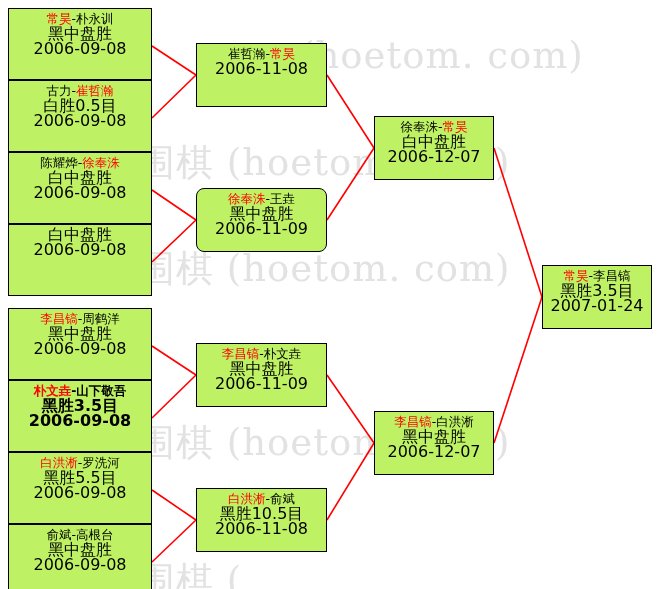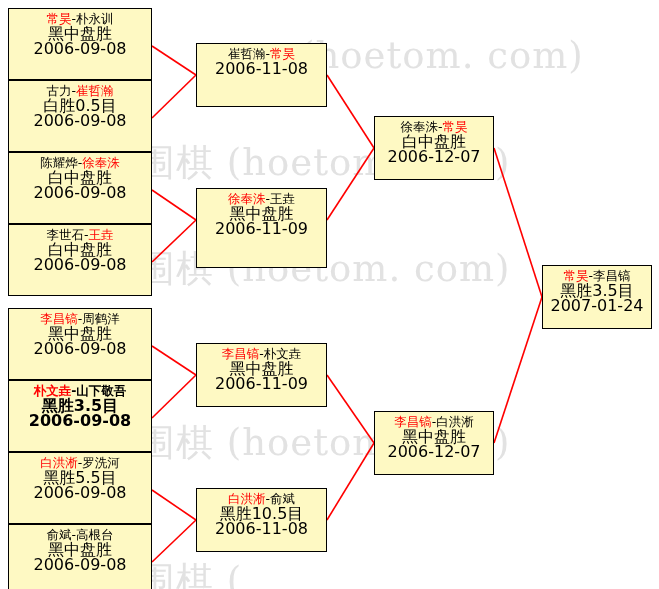--- a/index.html
+++ b/index.html
@@ -38,21 +38,21 @@
   .lines {
     position: absolute;
     left: 0;
     top: 0;
     z-index: 1;
   }
   .node {
     position: absolute;
     box-sizing: border-box;
     border: 1px solid #000000;
-    background: #fef9c3;
+    background: #bef264;
     text-align: center;
     z-index: 2;
     padding-top: 2px;
   }
   .node .ln {
     font-size: 16px;
     line-height: 15px;
     color: #000000;
     white-space: nowrap;
   }
@@ -113,21 +113,20 @@
     <div class="ln">2006-09-08</div>
   </div>
 
   <div class="node" style="left:8px; top:152px; width:144px; height:72px;">
     <div class="ln players"><span class="blk">陈耀烨</span><span>-</span><span class="red">徐奉洙</span></div>
     <div class="ln">白中盘胜</div>
     <div class="ln">2006-09-08</div>
   </div>
 
   <div class="node" style="left:8px; top:224px; width:144px; height:72px;">
-    <div class="ln players"><span class="blk">李世石</span><span>-</span><span class="red">王垚</span></div>
     <div class="ln">白中盘胜</div>
     <div class="ln">2006-09-08</div>
   </div>
 
   <div class="node" style="left:8px; top:308px; width:144px; height:72px;">
     <div class="ln players"><span class="red">李昌镐</span><span>-</span><span class="blk">周鹤洋</span></div>
     <div class="ln">黑中盘胜</div>
     <div class="ln">2006-09-08</div>
   </div>
 
@@ -147,21 +146,21 @@
     <div class="ln players"><span class="blk">俞斌</span><span>-</span><span class="blk">高根台</span></div>
     <div class="ln">黑中盘胜</div>
     <div class="ln">2006-09-08</div>
   </div>
 
   <div class="node" style="left:196px; top:43px; width:131px; height:64px;">
     <div class="ln players"><span class="blk">崔哲瀚</span><span>-</span><span class="red">常昊</span></div>
     <div class="ln">2006-11-08</div>
   </div>
 
-  <div class="node" style="left:196px; top:188px; width:131px; height:80px;">
+  <div class="node" style="left:196px; top:188px; width:131px; height:64px;border-radius:8px;">
     <div class="ln players"><span class="red">徐奉洙</span><span>-</span><span class="blk">王垚</span></div>
     <div class="ln">黑中盘胜</div>
     <div class="ln">2006-11-09</div>
   </div>
 
   <div class="node" style="left:196px; top:343px; width:131px; height:64px;">
     <div class="ln players"><span class="red">李昌镐</span><span>-</span><span class="blk">朴文垚</span></div>
     <div class="ln">黑中盘胜</div>
     <div class="ln">2006-11-09</div>
   </div>

